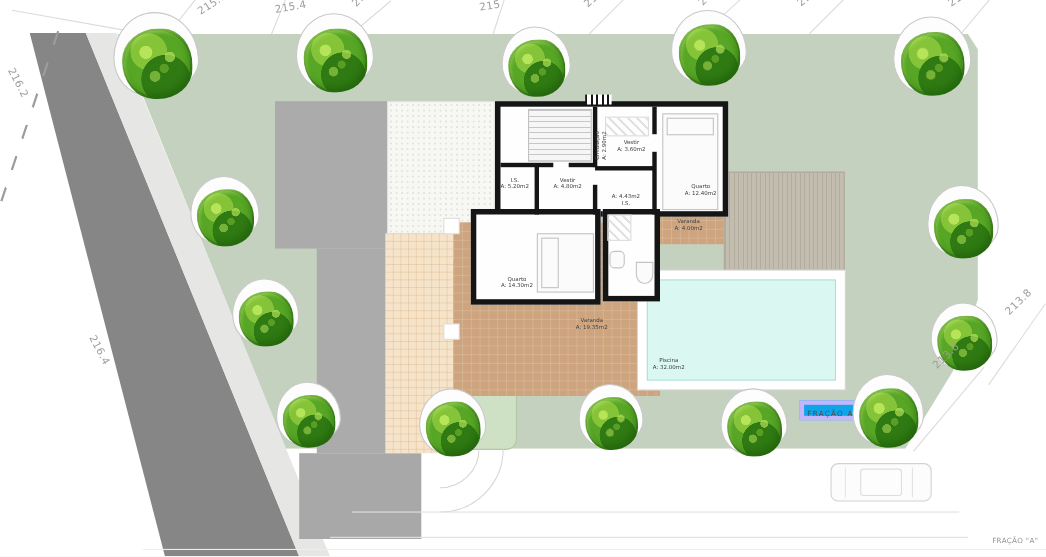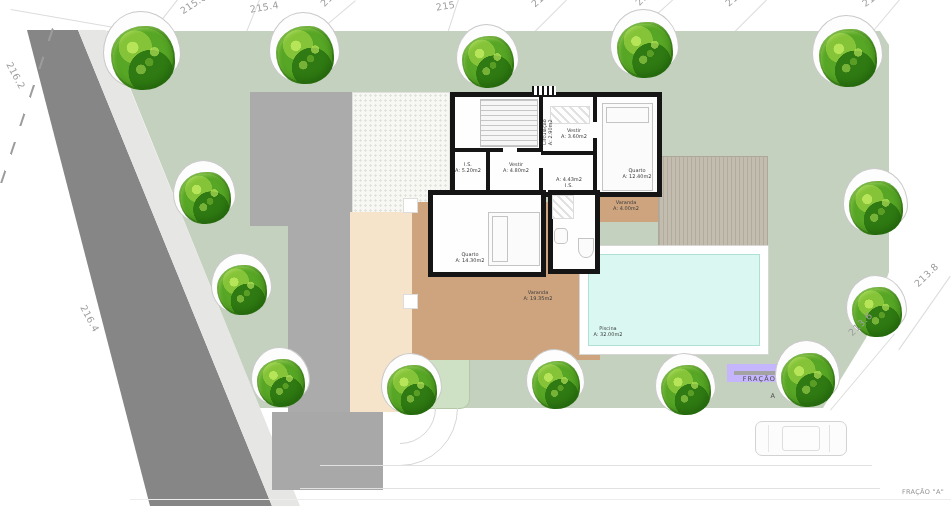--- a/index.html
+++ b/index.html
@@ -33,21 +33,21 @@
   
   .block{background:#fefefe;border:5px solid #151515;}
   .wall{position:absolute;background:#151515;}
   .furn{position:absolute;border:1px solid #c4c4c4;background:#fbfbfb;}
   .stairs{position:absolute;border:1px solid #c0c0c0;background:repeating-linear-gradient(to bottom,#c6c6c6 0 1px,#f6f6f6 1px 5px);}
   .hatch{position:absolute;border:1px solid #dcdcdc;background:repeating-linear-gradient(45deg,#e2e2e2 0 2px,transparent 2px 6px);}
   .vent{position:absolute;background:repeating-linear-gradient(90deg,#151515 0 2px,#fff 2px 5px);}
   
   .arc{position:absolute;border:1px solid #d6d6d6;border-radius:50%;clip-path:polygon(50% 50%,100% 50%,100% 100%,50% 100%);}
   .sline{position:absolute;height:1px;background:#e1e1df;}
-  .fracao-box{position:absolute;left:727px;top:364px;width:56px;height:18px;background:#a3a3a3;border:7px solid #c4b5fd;color:#4c4c4c;font-size:6.5px;letter-spacing:.18em;text-align:right;line-height:17px;}
+  .fracao-box{position:absolute;left:727px;top:364px;width:56px;height:18px;background:#0ea5e9;border:4px solid #c4b5fd;color:#4c4c4c;font-size:6.5px;letter-spacing:.18em;text-align:center;line-height:17px;}
   .corner-note{position:absolute;left:880px;top:488px;width:64px;text-align:right;font-size:6.5px;color:#949494;letter-spacing:.05em;}
   .car{position:absolute;left:755px;top:421px;width:92px;height:35px;border:1px solid #d2d2d2;border-radius:7px;background:#fcfcfc;}
   .car .cabin{position:absolute;left:26px;top:4px;width:38px;height:25px;border:1px solid #dedede;border-radius:3px;background:#fdfdfd;}
   .car .hoodline{position:absolute;left:73px;top:3px;width:1px;height:27px;background:#e2e2e2;}
   .car .trunkline{position:absolute;left:12px;top:3px;width:1px;height:27px;background:#e6e6e6;}
   
   .tree{position:absolute;}
   .tree .sketch{position:absolute;left:-12%;top:-24%;width:122%;height:120%;background:#fdfdfd;border:1px solid #c9c9c9;border-radius:48% 52% 60% 40%/55% 58% 42% 45%;}
   .tree .crown{position:absolute;inset:0;border-radius:55% 45% 52% 48%/48% 55% 45% 58%;
     background:radial-gradient(circle at 62% 72%, #2f7a12 0 36%, transparent 37%),

